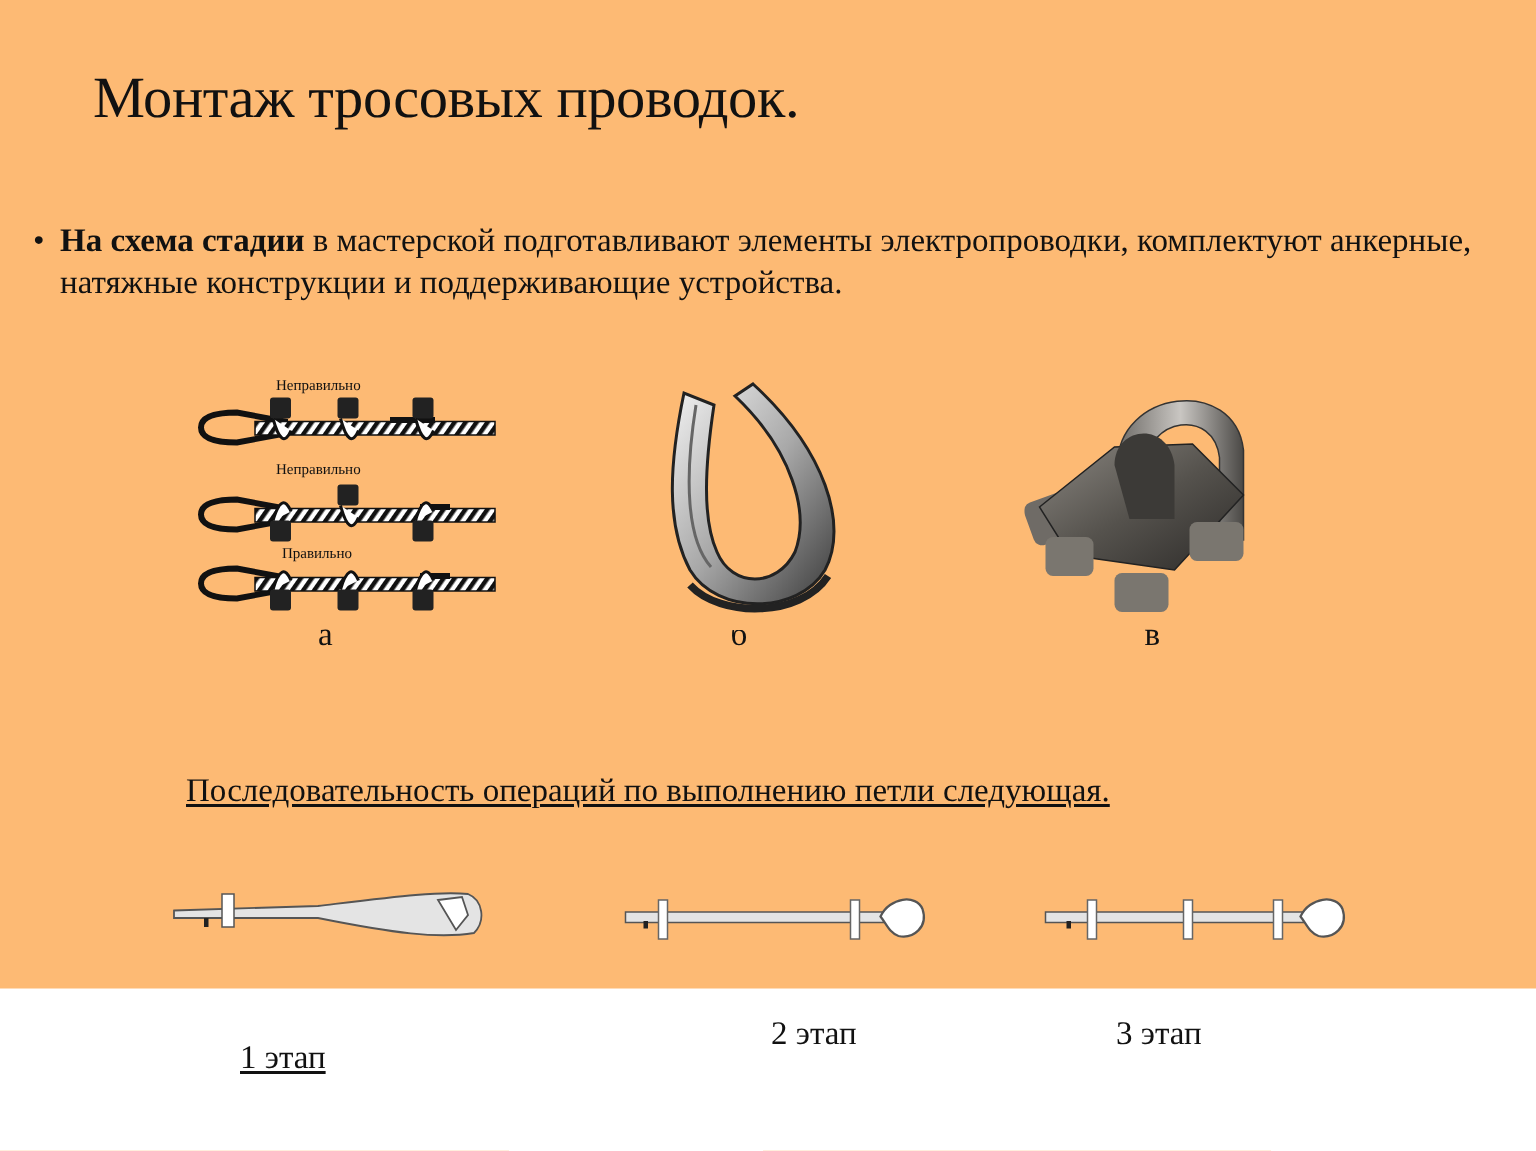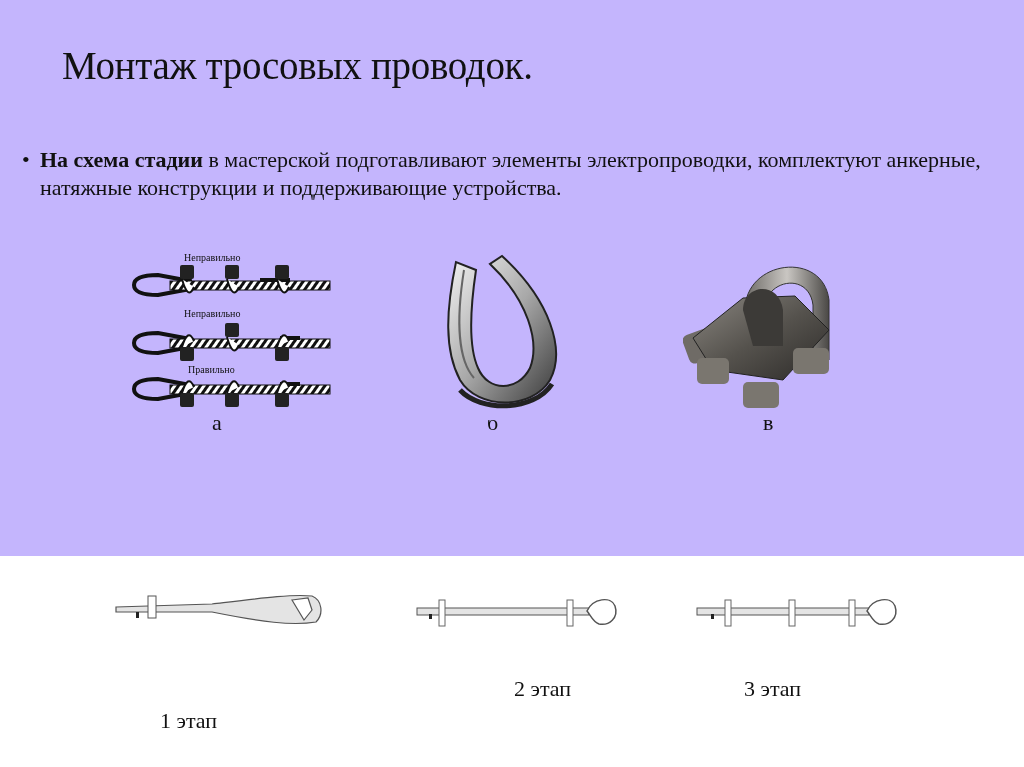--- a/index.html
+++ b/index.html
@@ -1,18 +1,18 @@
 <!DOCTYPE html>
 <html><head>
 <meta charset="utf-8">
 <style>
   html, body { margin: 0; padding: 0; background: #ffffff; }
   body { width: 1024px; height: 767px; position: relative; overflow: hidden;
          font-family: "Liberation Serif", "DejaVu Serif", serif; color: #111; }
-  .slide { position: absolute; left: 0; top: 0; width: 1024px; height: 556px; background: #c4b5fd; }
+  .slide { position: absolute; left: 0; top: 0; width: 1024px; height: 659px; background: #fdba74; }
   .abs { position: absolute; }
   .title { left: 62px; top: 42px; font-size: 39px; line-height: 48px; white-space: nowrap; letter-spacing: -0.3px; }
   .subtitle { left: 112px; top: 107px; font-size: 22px; line-height: 26px; text-decoration: underline; white-space: nowrap; }
   .bullet { left: 22px; top: 146px; width: 960px; font-size: 22px; line-height: 28px; }
   .bullet .dot { position: absolute; left: 0; top: 0; }
   .bullet .text { margin-left: 18px; display: block; }
   .bullet b { font-weight: bold; }
   .caption { left: 38px; top: 448px; width: 960px; font-size: 22px; line-height: 32px; text-indent: 24px; }
   .seq { left: 124px; top: 514px; font-size: 22px; line-height: 26px; text-decoration: underline; white-space: nowrap; }
   .label { font-size: 22px; line-height: 26px; }
@@ -130,20 +130,21 @@
       <path d="M10,88 L60,48 L112,46 L146,80 L100,130 L30,120 Z" fill="url(#darkmetal)" stroke="#222" stroke-width="1"></path>
       <path d="M60,60 C60,34 96,30 100,60 L100,96 L70,96 Z" fill="#3c3a37"></path>
       <rect x="14" y="108" width="32" height="26" rx="5" fill="#7a766f"></rect>
       <rect x="60" y="132" width="36" height="26" rx="5" fill="#7a766f"></rect>
       <rect x="110" y="98" width="36" height="26" rx="5" fill="#7a766f"></rect>
     </svg>
   </div>
   <div class="abs label" style="left:763px; top:410px;">в</div>
 
 
+  <div class="abs seq">Последовательность операций по выполнению петли следующая.</div>
 
   <div class="abs" style="left:112px; top:590px; width:215px; height:40px;">
     <svg width="215" height="40" viewBox="0 0 215 40">
       <path d="M4,17 L100,14 C150,8 180,4 200,6 C210,10 212,24 204,32 C180,36 150,32 100,22 L4,22 Z" fill="#e4e4e4" stroke="#555" stroke-width="1.2"></path>
       <path d="M180,10 L196,8 L200,20 L192,30 Z" fill="#fff" stroke="#555" stroke-width="1.2"></path>
       <rect x="36" y="6" width="8" height="22" fill="#fff" stroke="#555" stroke-width="1"></rect>
       <rect x="24" y="22" width="3" height="6" fill="#222"></rect>
     </svg>
   </div>
   <div class="abs" style="left:415px; top:594px; width:205px; height:36px;">
@@ -159,17 +160,17 @@
     <svg width="205" height="36" viewBox="0 0 205 36">
       <rect x="2" y="14" width="172" height="7" fill="#e4e4e4" stroke="#555" stroke-width="1"></rect>
       <path d="M172,17 C178,4 196,2 200,12 C204,24 194,32 184,30 C178,28 176,22 172,17 Z" fill="#fff" stroke="#555" stroke-width="1.5"></path>
       <rect x="30" y="6" width="6" height="26" fill="#fff" stroke="#666" stroke-width="1"></rect>
       <rect x="94" y="6" width="6" height="26" fill="#fff" stroke="#666" stroke-width="1"></rect>
       <rect x="154" y="6" width="6" height="26" fill="#fff" stroke="#666" stroke-width="1"></rect>
       <rect x="16" y="20" width="3" height="5" fill="#222"></rect>
     </svg>
   </div>
 
-  <div class="abs stage" style="left:160px; top:708px;">1 этап</div>
+  <div class="abs stage" style="left:160px; top:692px;text-decoration:underline;">1 этап</div>
   <div class="abs stage" style="left:478px; top:676px;margin-left:36px;">2 этап</div>
   <div class="abs stage" style="left:744px; top:676px;">3 этап</div>
 
 </div>
 
 </body></html>

